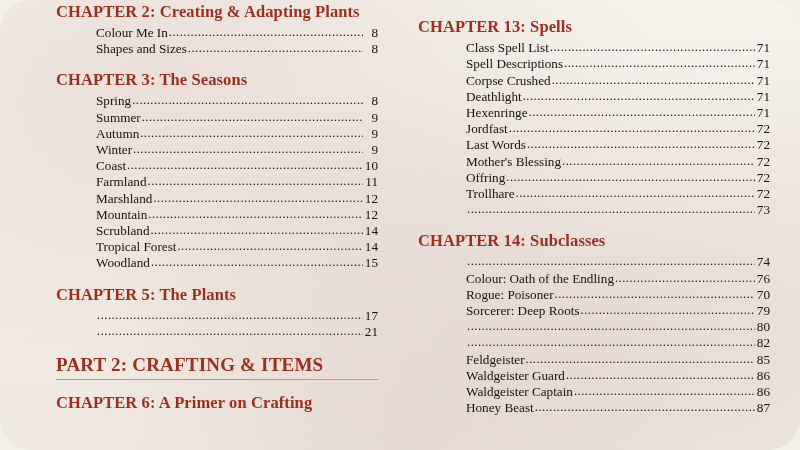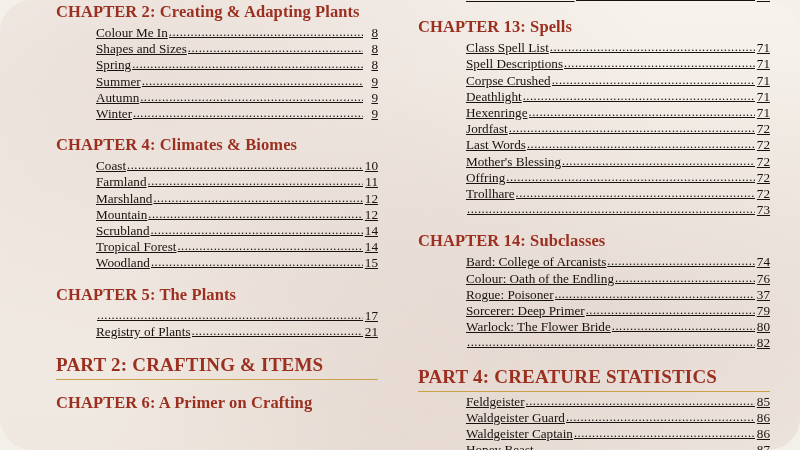--- a/index.html
+++ b/index.html
@@ -69,21 +69,20 @@
   .col-right .entries {
     padding-left: 48px;
   }
   .entry {
     display: flex;
     align-items: flex-start;
     font-size: 13.2px;
     line-height: 16.2px;
     color: #17120f;
     white-space: nowrap;
-    text-decoration: underline;
   }
   .entry .title {
     flex: 0 0 auto;
   }
   .entry .dots {
     flex: 1 1 auto;
     overflow: hidden;
     margin: 0 1px;
     color: #17120f;
     letter-spacing: 0.5px;
@@ -108,20 +107,21 @@
           <span class="title">Colour Me In</span>
           <span class="dots">........................................................................................................................................................................................................</span>
           <span class="page-no">8</span>
         </li>
         <li class="entry">
           <span class="title">Shapes and Sizes</span>
           <span class="dots">........................................................................................................................................................................................................</span>
           <span class="page-no">8</span>
         </li>
       </ul>
+      <div class="chap-head">CHAPTER 3: The Seasons</div>
       <ul class="entries">
         <li class="entry">
           <span class="title">Spring</span>
           <span class="dots">........................................................................................................................................................................................................</span>
           <span class="page-no">8</span>
         </li>
         <li class="entry">
           <span class="title">Summer</span>
           <span class="dots">........................................................................................................................................................................................................</span>
           <span class="page-no">9</span>
@@ -130,21 +130,20 @@
           <span class="title">Autumn</span>
           <span class="dots">........................................................................................................................................................................................................</span>
           <span class="page-no">9</span>
         </li>
         <li class="entry">
           <span class="title">Winter</span>
           <span class="dots">........................................................................................................................................................................................................</span>
           <span class="page-no">9</span>
         </li>
       </ul>
-      <div class="chap-head">CHAPTER 4: Climates &amp; Biomes</div>
       <ul class="entries">
         <li class="entry">
           <span class="title">Coast</span>
           <span class="dots">........................................................................................................................................................................................................</span>
           <span class="page-no">10</span>
         </li>
         <li class="entry">
           <span class="title">Farmland</span>
           <span class="dots">........................................................................................................................................................................................................</span>
           <span class="page-no">11</span>
@@ -175,21 +174,20 @@
           <span class="page-no">15</span>
         </li>
       </ul>
       <div class="chap-head">CHAPTER 5: The Plants</div>
       <ul class="entries">
         <li class="entry">
           <span class="dots">........................................................................................................................................................................................................</span>
           <span class="page-no">17</span>
         </li>
         <li class="entry">
-          <span class="title">Registry of Plants</span>
           <span class="dots">........................................................................................................................................................................................................</span>
           <span class="page-no">21</span>
         </li>
       </ul>
       <div class="part-head">PART 2: CRAFTING &amp; ITEMS</div>
       <div class="chap-head">CHAPTER 6: A Primer on Crafting</div>
     </div>
   <div class="col col-right" id="right-col">
       <ul class="entries" style="margin-top: -12px;">
         <li class="entry">
@@ -251,50 +249,47 @@
           <span class="page-no">72</span>
         </li>
         <li class="entry">
           <span class="dots">........................................................................................................................................................................................................</span>
           <span class="page-no">73</span>
         </li>
       </ul>
       <div class="chap-head">CHAPTER 14: Subclasses</div>
       <ul class="entries">
         <li class="entry">
-          <span class="title">Bard: College of Arcanists</span>
           <span class="dots">........................................................................................................................................................................................................</span>
           <span class="page-no">74</span>
         </li>
         <li class="entry">
           <span class="title">Colour: Oath of the Endling</span>
           <span class="dots">........................................................................................................................................................................................................</span>
           <span class="page-no">76</span>
         </li>
         <li class="entry">
           <span class="title">Rogue: Poisoner</span>
           <span class="dots">........................................................................................................................................................................................................</span>
-          <span class="page-no">37</span>
-        </li>
-        <li class="entry">
-          <span class="title">Sorcerer: Deep Primer</span>
+          <span class="page-no">70</span>
+        </li>
+        <li class="entry">
+          <span class="title">Sorcerer: Deep Roots</span>
           <span class="dots">........................................................................................................................................................................................................</span>
           <span class="page-no">79</span>
         </li>
         <li class="entry">
-          <span class="title">Warlock: The Flower Bride</span>
           <span class="dots">........................................................................................................................................................................................................</span>
           <span class="page-no">80</span>
         </li>
         <li class="entry">
           <span class="dots">........................................................................................................................................................................................................</span>
           <span class="page-no">82</span>
         </li>
       </ul>
-      <div class="part-head">PART 4: CREATURE STATISTICS</div>
       <ul class="entries">
         <li class="entry">
           <span class="title">Feldgeister</span>
           <span class="dots">........................................................................................................................................................................................................</span>
           <span class="page-no">85</span>
         </li>
         <li class="entry">
           <span class="title">Waldgeister Guard</span>
           <span class="dots">........................................................................................................................................................................................................</span>
           <span class="page-no">86</span>

